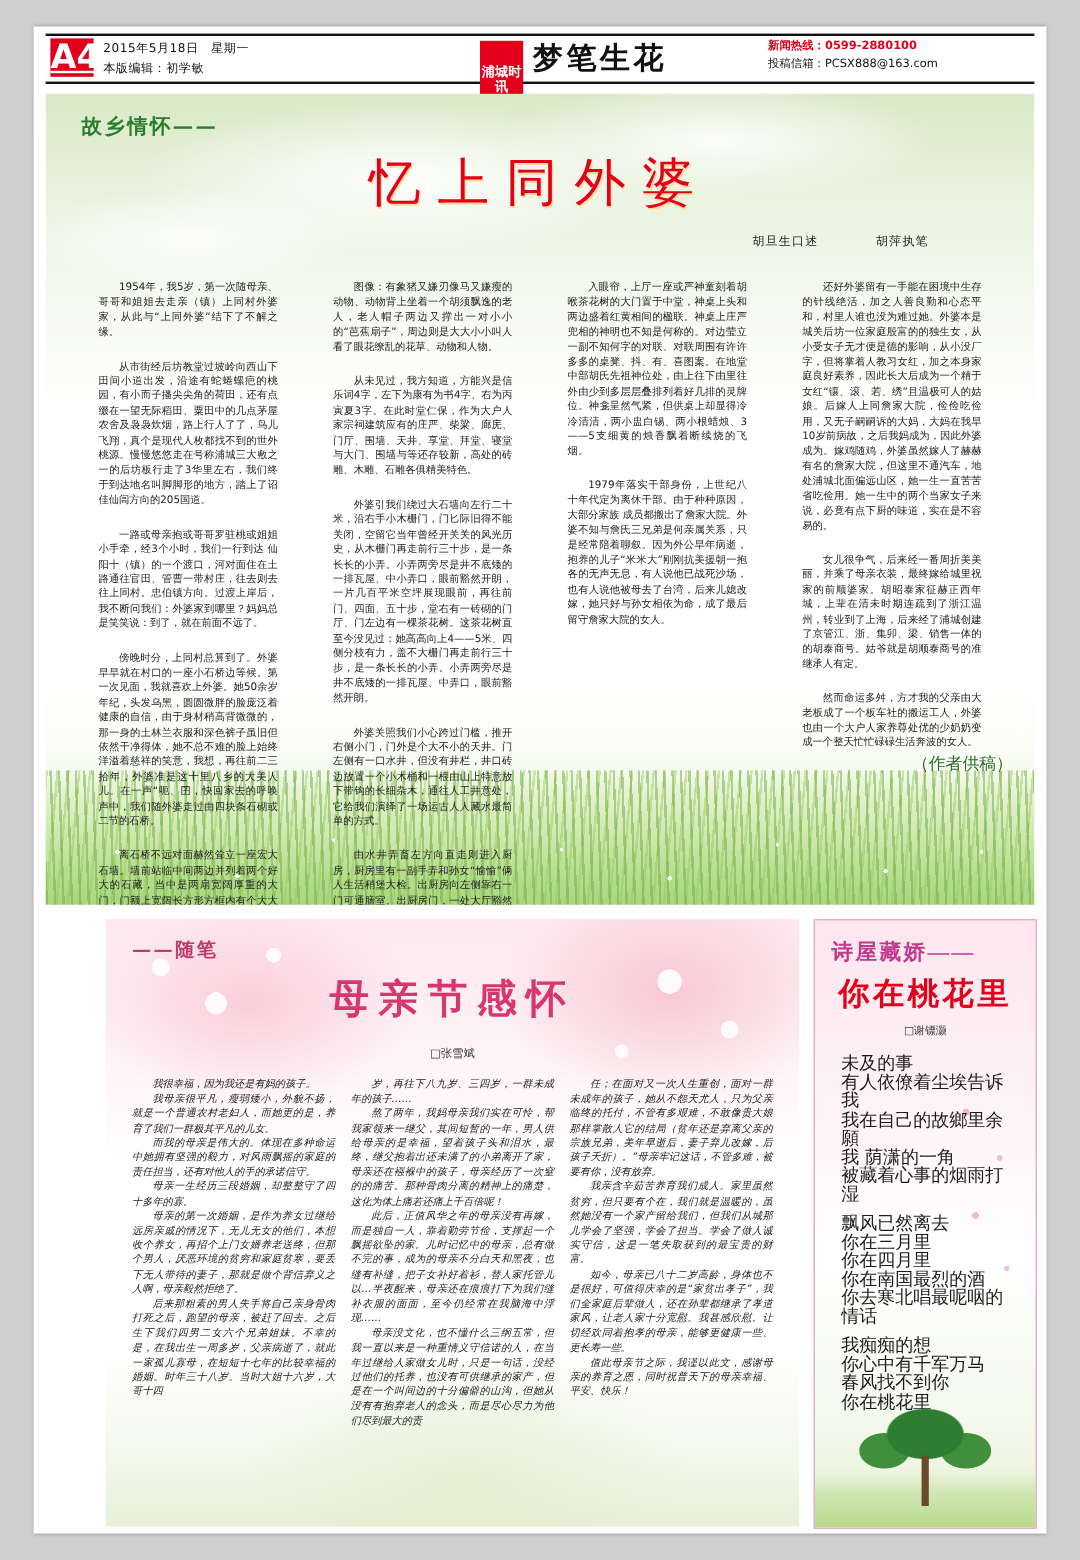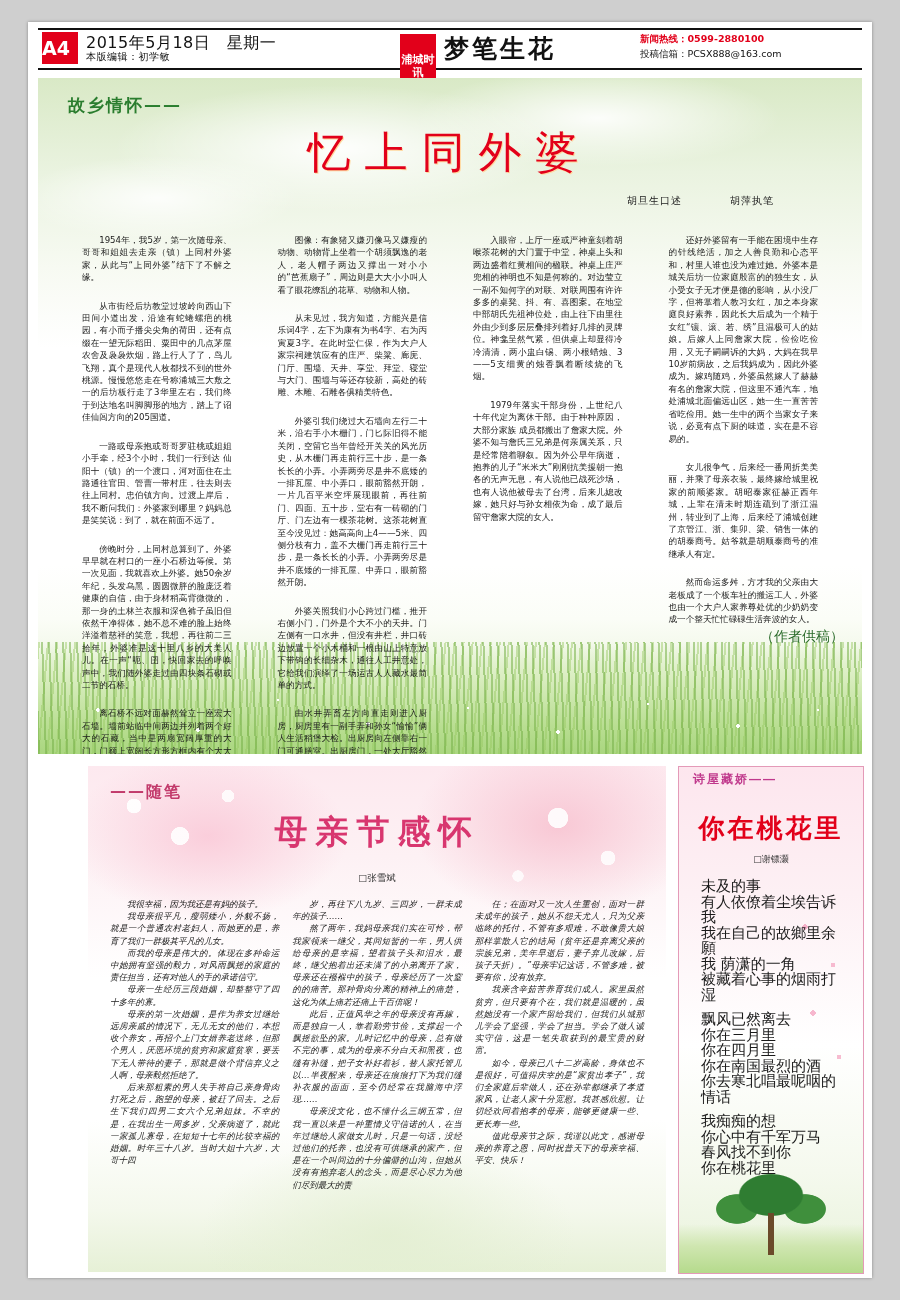--- a/index.html
+++ b/index.html
@@ -15,23 +15,23 @@
     box-shadow:0 0 3px rgba(0,0,0,.35);
     overflow:hidden;
   }
 
   
   .masthead{position:absolute;left:0;top:0;width:844px;height:48px;}
   .masthead .rule-top{position:absolute;left:10px;top:6px;width:824px;height:2px;background:#111;}
   .masthead .rule-bot{position:absolute;left:10px;top:46px;width:824px;height:2px;background:#111;}
   .pagebadge{
     position:absolute;left:14px;top:10px;width:36px;height:32px;background:#e2001a;color:#fff;
-    font-size:19px;font-weight:bold;line-height:32px;text-align:left;letter-spacing:0px;
-  }
-  .date-line{position:absolute;left:58px;top:11px;font-size:16px;color:#111;letter-spacing:.5px;}
+    font-size:28px;font-weight:bold;line-height:32px;text-align:center;letter-spacing:0px;text-decoration:underline;
+  }
+  .date-line{position:absolute;left:58px;top:11px;font-size:10px;color:#111;letter-spacing:.5px;}
   .edit-line{position:absolute;left:58px;top:28px;font-size:10px;color:#111;letter-spacing:.5px;}
   .paper-logo{
     position:absolute;left:372px;top:12px;width:36px;height:28px;background:#e2001a;color:#fff;
     font-size:11px;line-height:13px;text-align:center;padding-top:19px;font-weight:bold;
   }
   .column-title{
     position:absolute;left:416px;top:10px;font-size:25px;font-weight:bold;color:#111;
     letter-spacing:3px;font-family:"DejaVu Serif","Liberation Serif",serif;
   }
   .contactbox{position:absolute;right:12px;top:9px;width:220px;height:32px;}
@@ -114,22 +114,22 @@
     font-family:"DejaVu Serif","Liberation Serif",serif;
   }
   .art2-author{position:absolute;left:0;top:106px;width:578px;text-align:center;font-size:9.5px;color:#333;}
   .cols2{position:absolute;left:22px;top:132px;width:534px;height:356px;display:flex;gap:13px;}
   .cols2 p{margin:0;font-size:8.5px;line-height:12.2px;color:#1a1a1a;text-align:justify;text-indent:2em;font-style:italic;}
 
   
   .poem{position:absolute;left:650px;top:744px;width:184px;height:506px;
     border:1px solid #e49ab8;overflow:hidden;
     background:linear-gradient(180deg,#fde6ee 0%,#fdf0f4 25%,#ffffff 55%,#f5f9ee 80%,#e8f2da 100%);}
-  .poem .tag{position:absolute;left:14px;top:4px;font-size:12px;font-weight:bold;color:#c0398c;letter-spacing:2px;
-    font-family:Liberation Sans, sans-serif;}
+  .poem .tag{position:absolute;left:14px;top:14px;font-size:18px;font-weight:bold;color:#c0398c;letter-spacing:2px;
+    font-family:Liberation Serif, serif;}
   .poem .ptitle{position:absolute;left:0;top:44px;width:184px;text-align:center;font-size:26px;font-weight:bold;
     color:#e2001a;letter-spacing:3px;font-family:"DejaVu Serif","Liberation Serif",serif;}
   .poem .pauthor{position:absolute;left:0;top:86px;width:184px;text-align:center;font-size:9px;color:#333;}
   .poem .ptext{position:absolute;left:22px;top:112px;width:146px;font-size:15px;line-height:15.5px;color:#1a1a1a;}
   .poem .ptext .stz{margin-bottom:9px;}
   .poem .tree{position:absolute;left:0;bottom:0;width:184px;height:122px;
     background:
       radial-gradient(ellipse 52px 34px at 92px 44px, #2f7d32 60%, rgba(47,125,50,0) 63%),
       radial-gradient(ellipse 34px 24px at 58px 58px, #3f8f3c 60%, rgba(63,143,60,0) 63%),
       radial-gradient(ellipse 34px 24px at 126px 58px, #3f8f3c 60%, rgba(63,143,60,0) 63%),

